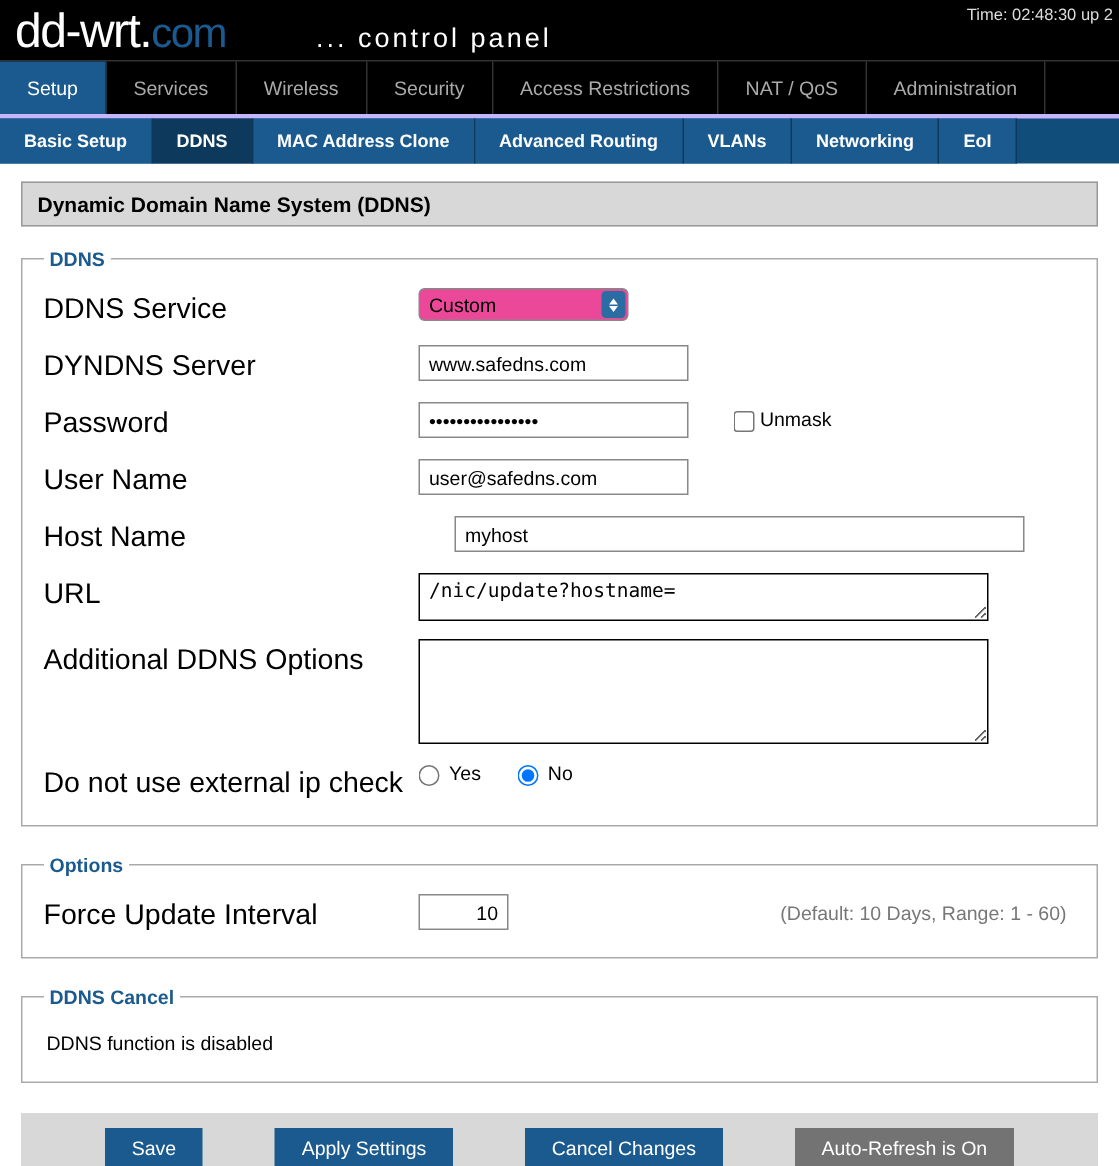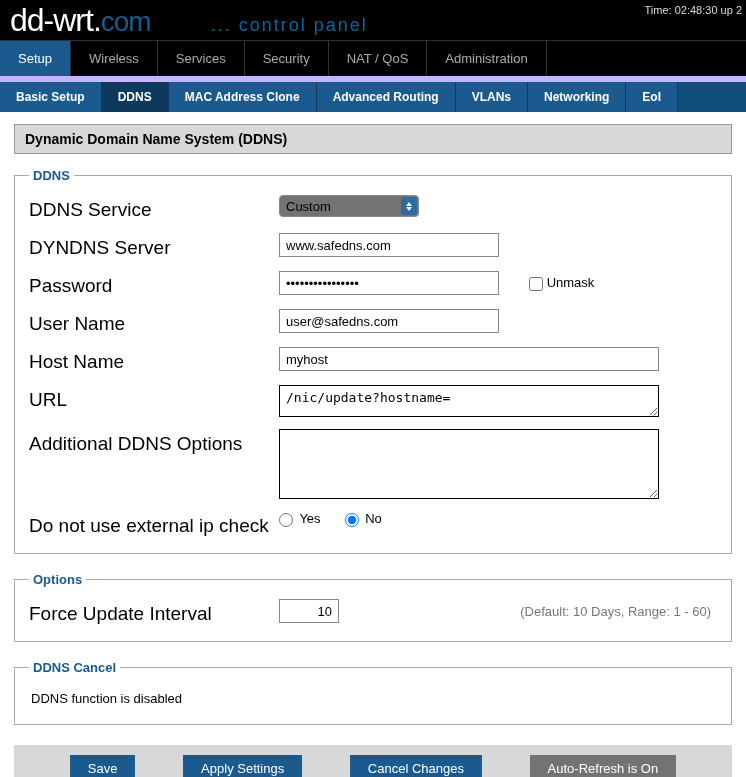--- a/index.html
+++ b/index.html
@@ -32,21 +32,21 @@
     .logo-main {
       font-size: 32px;
       font-weight: 300;
       letter-spacing: -1px;
       color: #fff;
       font-family: Arial, sans-serif;
     }
     .logo-dot { color: #fff; }
     .logo-com { color: #1b5a8e; font-size: 28px; }
     .logo-sub {
-      color: #0369a1;
+      color: #ffffff;
       font-size: 18px;
       margin-left: 60px;
       letter-spacing: 2px;
     }
     .main-tabs {
       display: flex;
       background: #000;
       border-top: 1px solid #333;
     }
     .main-tab {
@@ -58,21 +58,21 @@
       border-right: 1px solid #333;
       white-space: nowrap;
     }
     .main-tab.active {
       background: #1b5a8e;
       color: #fff;
     }
     .sub-tabs {
       display: flex;
       background: #114d7a;
-      border-top: 6px solid #c4b5fd;
+      border-top: 3px solid #c4b5fd;
     }
     .sub-tab {
       padding: 8px 16px;
       color: #fff;
       font-weight: bold;
       font-size: 12px;
       cursor: pointer;
       border-right: 1px solid #0d3a5c;
       white-space: nowrap;
       background: #1b5a8e;
@@ -121,21 +121,21 @@
     .select-wrap {
       position: relative;
       display: inline-block;
     }
     select {
       padding: 2px 22px 2px 6px;
       border: 1px solid #888;
       border-radius: 4px;
       font-size: 13px;
       height: 22px;
-      background: #737373;
+      background: #ec4899;
       appearance: none;
       width: 140px;
     }
     .select-arrows {
       position: absolute;
       right: 2px;
       top: 2px;
       width: 16px;
       height: 18px;
       background: #2b6ca3;
@@ -158,21 +158,21 @@
       border-left: 3px solid transparent;
       border-right: 3px solid transparent;
       border-top: 4px solid #fff;
     }
     input[type="text"], input[type="password"] {
       border: 1px solid #888;
       padding: 3px 6px;
       font-size: 13px;
       height: 24px;
     }
-    .input-200 { width: 220px; }
+    .input-200 { width: 180px; }
     textarea {
       border: 1px solid #000000;
       padding: 4px 6px;
       font-size: 13px;
       width: 380px;
       resize: both;
     }
     .ta-small { height: 32px; }
     .ta-med { height: 70px; }
     input[type="checkbox"] {
@@ -227,23 +227,24 @@
   <div class="logo-area">
     <span class="logo-main">dd-wrt</span>
       <span class="logo-main logo-dot">.</span>
       <span class="logo-main logo-com">com</span>
     <span class="logo-sub">... control panel</span>
   </div>
 </div>
 
 <div class="main-tabs">
   <div class="main-tab active">Setup</div>
+  <div class="main-tab">Services</div>
   <div class="main-tab">Wireless</div>
-  <div class="main-tab">Services</div>
   <div class="main-tab">Security</div>
+  <div class="main-tab">Access Restrictions</div>
   <div class="main-tab">NAT / QoS</div>
   <div class="main-tab">Administration</div>
 </div>
 
 <div class="sub-tabs">
   <div class="sub-tab">Basic Setup</div>
   <div class="sub-tab active">DDNS</div>
   <div class="sub-tab">MAC Address Clone</div>
   <div class="sub-tab">Advanced Routing</div>
   <div class="sub-tab">VLANs</div>
@@ -291,21 +292,21 @@
     <div class="form-row">
       <div class="form-label">User Name</div>
       <div class="form-control">
         <input type="text" class="input-200" value="user@safedns.com" style="">
       </div>
     </div>
 
     <div class="form-row">
       <div class="form-label">Host Name</div>
       <div class="form-control">
-        <input type="text" style="width: 380px;" value="myhost">
+        <input type="text" style="width: 380px; margin-left: 24px;" value="myhost">
       </div>
     </div>
 
     <div class="form-row">
       <div class="form-label">URL</div>
       <div class="form-control">
         <textarea class="ta-small" style="">/nic/update?hostname=</textarea>
       </div>
     </div>
 

